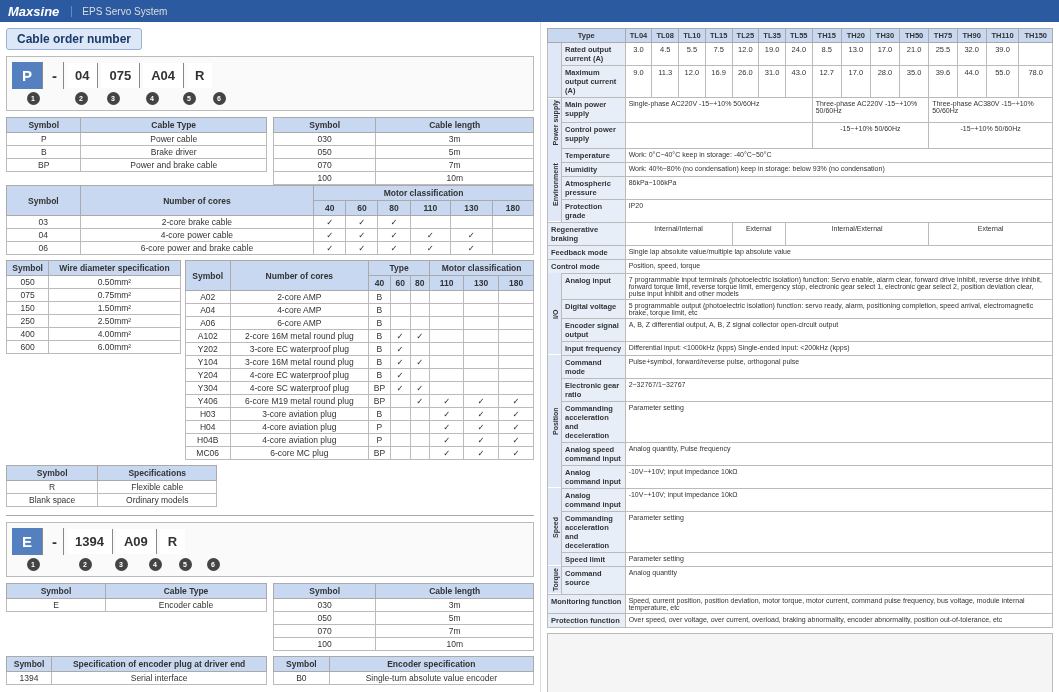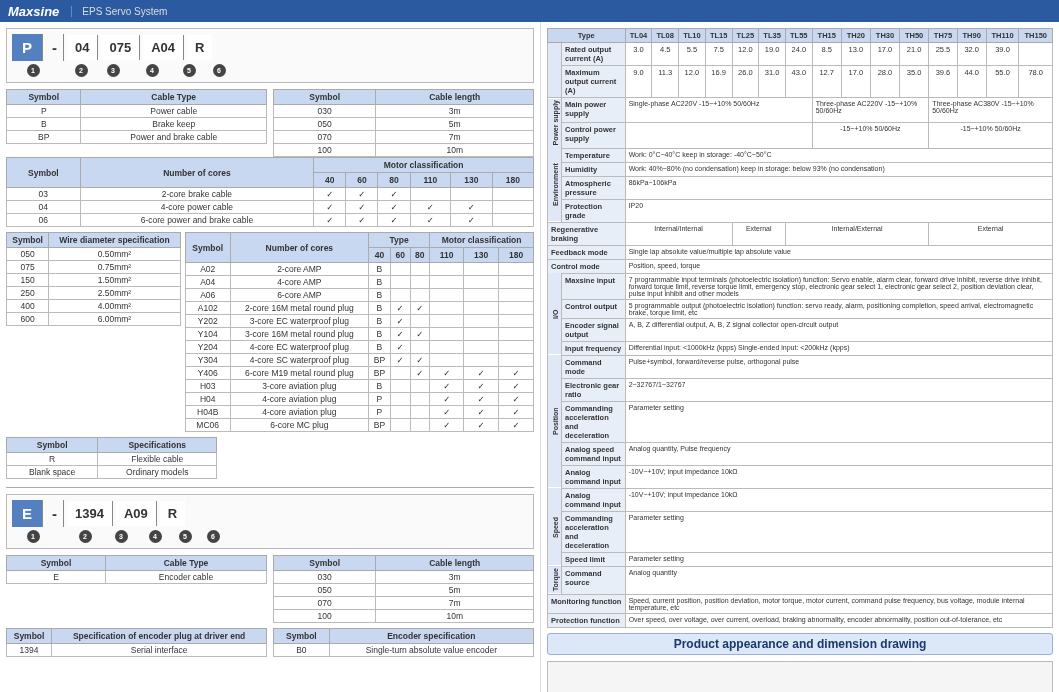--- a/index.html
+++ b/index.html
@@ -52,20 +52,21 @@
 <body>
 
 <div class="nav-bar">
   <span class="nav-brand">Maxsine</span>
   <span class="nav-sys">EPS Servo System</span>
 </div>
 
 <div class="main-layout">
 
   <div class="left-col">
+    <div class="panel-title">Cable order number</div>
     
     
     <div style="border:1px solid #bbb; padding:5px; margin-bottom:6px; background:#fafafa;">
       <div style="display:flex; align-items:center; gap:3px; margin-bottom:3px;">
         <div class="cdr-box">P</div>
         <div class="cdr-sep">-</div>
         <div class="cdr-val">04</div>
         <div class="cdr-val">075</div>
         <div class="cdr-val">A04</div>
         <div class="cdr-val">R</div>
@@ -94,21 +95,21 @@
             <th>Cable Type</th>
           </tr>
             </thead>
           <tbody>
             <tr>
               <td>P</td>
               <td>Power cable</td>
             </tr>
             <tr>
               <td>B</td>
-              <td>Brake keep</td>
+              <td>Brake driver</td>
             </tr>
             <tr>
               <td>BP</td>
               <td>Power and brake cable</td>
             </tr>
           </tbody>
         </table>
       </div>
 
       <div>
@@ -628,25 +629,25 @@
         <tr>
           <td colspan="2" class="tbl-label">Feedback mode</td>
           <td colspan="15" style="text-align:left; font-size:7px;">Single lap absolute value/multiple lap absolute value</td>
         </tr>
         <tr>
           <td colspan="2" class="tbl-label">Control mode</td>
           <td colspan="15" style="text-align:left; font-size:7px;">Position, speed, torque</td>
         </tr>
         <tr>
           <td rowspan="4" class="row-header" style="writing-mode:vertical-rl; transform:rotate(180deg); font-size:7px;">I/O</td>
-          <td class="tbl-label">Maxsine input</td>
+          <td class="tbl-label">Analog input</td>
           <td colspan="15" style="text-align:left; font-size:7px;">7 programmable input terminals (photoelectric isolation) function: Servo enable, alarm clear, forward drive inhibit, reverse drive inhibit, forward torque limit, reverse torque limit, emergency stop, electronic gear select 1, electronic gear select 2, position deviation clear, pulse input inhibit and other models</td>
         </tr>
         <tr>
-          <td class="tbl-label">Control output</td>
+          <td class="tbl-label">Digital voltage</td>
           <td colspan="15" style="text-align:left; font-size:7px;">5 programmable output (photoelectric isolation) function: servo ready, alarm, positioning completion, speed arrival, electromagnetic brake, torque limit, etc</td>
         </tr>
         <tr>
           <td class="tbl-label">Encoder signal output</td>
           <td colspan="15" style="text-align:left; font-size:7px;">A, B, Z differential output, A, B, Z signal collector open-circuit output</td>
         </tr>
         <tr>
           <td class="tbl-label">Input frequency</td>
           <td colspan="15" style="text-align:left; font-size:7px;">Differential input: &lt;1000kHz (kpps)  Single-ended input: &lt;200kHz (kpps)</td>
         </tr>
@@ -694,21 +695,20 @@
           <td colspan="15" style="text-align:left; font-size:7px;">Speed, current position, position deviation, motor torque, motor current, command pulse frequency, bus voltage, module internal temperature, etc</td>
         </tr>
         <tr>
           <td colspan="2" class="tbl-label">Protection function</td>
           <td colspan="15" style="text-align:left; font-size:7px;">Over speed, over voltage, over current, overload, braking abnormality, encoder abnormality, position out-of-tolerance, etc</td>
         </tr>
       </tbody>
     </table>
 
     
-    <div class="panel-title-full">Product appearance and dimension drawing</div>
 
     
     <div class="dim-drawing-area">
       
       
     </div>
 
     
     
     

